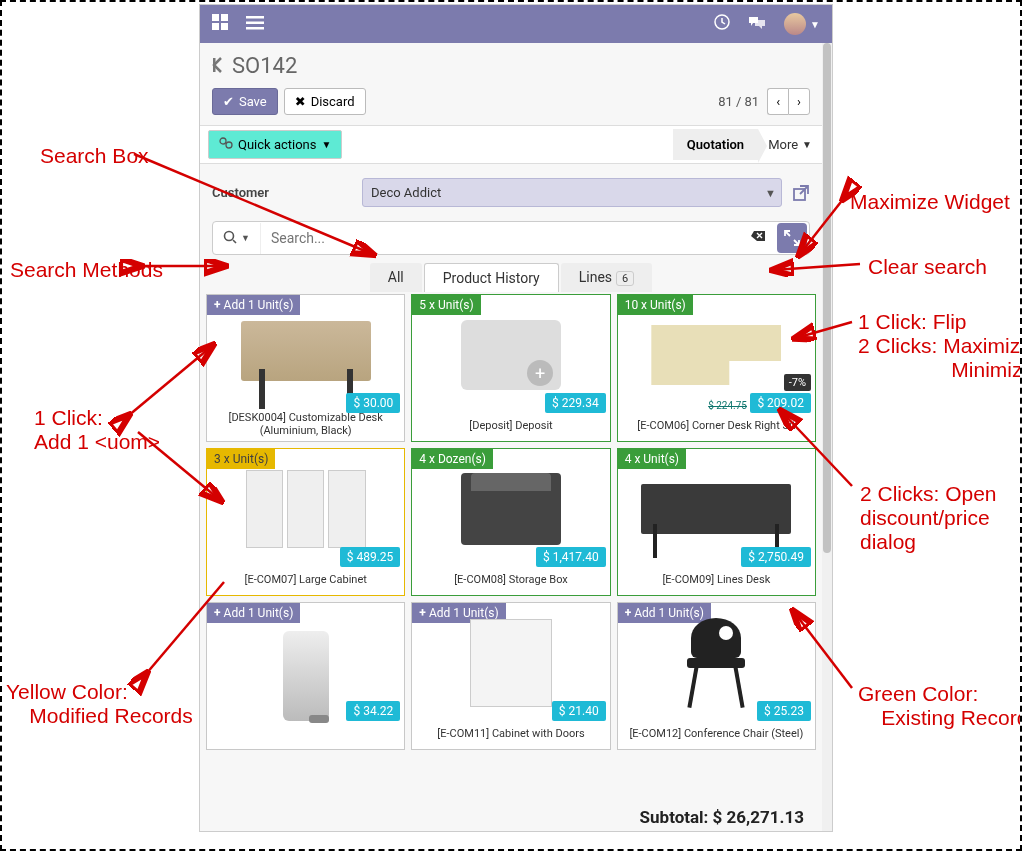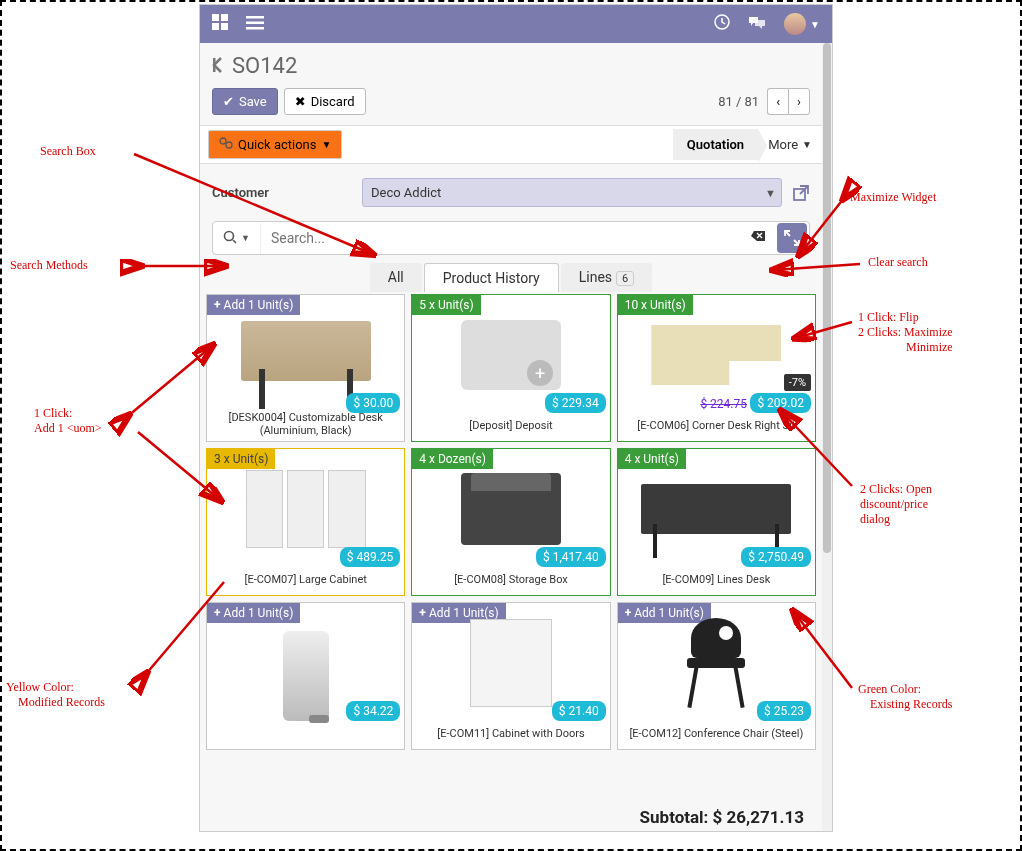--- a/index.html
+++ b/index.html
@@ -14,21 +14,21 @@
   .crumb{padding:10px 12px 4px;font-size:22px;color:#666;display:flex;align-items:flex-start;gap:6px}
   .btnrow{padding:6px 12px 10px;display:flex;align-items:center;gap:6px}
   .btn{border:1px solid #bbb;background:#fff;padding:5px 10px;font-size:13px;border-radius:3px;display:inline-flex;align-items:center;gap:5px;cursor:pointer}
   .btn.primary{background:#7C7BAD;color:#fff;border-color:#6a6a98}
   .pager{margin-left:auto;display:flex;align-items:center;gap:8px;font-size:13px;color:#555}
   .pagebtns{display:flex}
   .pagebtns .btn{border-radius:0;padding:5px 8px}
   .pagebtns .btn:first-child{border-radius:3px 0 0 3px;border-right:none}
   .pagebtns .btn:last-child{border-radius:0 3px 3px 0}
   .tabsrow{display:flex;background:#fff;border-top:1px solid #ddd;border-bottom:1px solid #ddd}
-  .qa{border:1px solid #ccc;margin:0;padding:6px 10px;font-size:13px;display:flex;align-items:center;gap:5px;background:#f97316;border-radius:2px;margin:4px 0 4px 8px}
+  .qa{border:1px solid #ccc;margin:0;padding:6px 10px;font-size:13px;display:flex;align-items:center;gap:5px;background:#5eead4;border-radius:2px;margin:4px 0 4px 8px}
   .tabsrow .spacer{flex:1}
   .stage{display:flex;align-items:center}
   .stage .cell{padding:8px 14px;font-size:13px;color:#555;background:#eee;position:relative}
   .stage .cell.active{color:#000000;font-weight:600}
   .stage .cell.active::after{content:"";position:absolute;right:-9px;top:0;bottom:0;border-left:9px solid #eee;border-top:17px solid transparent;border-bottom:17px solid transparent}
   .moredrop{padding:8px 10px;font-size:13px;color:#333;display:flex;align-items:center;gap:4px}
   .form{padding:14px 12px 8px;display:flex;align-items:center;gap:10px}
   .form label{width:140px;font-size:13px;font-weight:600;color:#444}
   .combo{flex:1;position:relative}
   .combo .inp{width:100%;border:1px solid #b8b8d6;background:#d9d8ea;padding:6px 24px 6px 8px;font-size:13px;border-radius:3px;color:#333}
@@ -45,23 +45,23 @@
   .tab2 .badge{background:#eee;border:1px solid #ccc;border-radius:3px;padding:0 5px;font-size:11px;margin-left:4px}
   .grid{display:grid;grid-template-columns:repeat(3,1fr);gap:6px;padding:0 6px}
   .card{border:1px solid #c8c8c8;background:#fff;height:148px;position:relative;display:flex;flex-direction:column}
   .card.yellow{border:1px solid #e6b800}
   .card.green{border:1px solid #3a9d3a}
   .imgarea{flex:1;position:relative;display:flex;align-items:center;justify-content:center}
   .addbadge{position:absolute;left:0;top:0;padding:3px 7px;font-size:12px;color:#fff;display:flex;align-items:center;gap:3px}
   .addbadge.purple{background:#7C7BAD}
   .addbadge.green{background:#3a9d3a}
   .addbadge.yellow{background:#e6b800;color:#404040}
-  .price{position:absolute;right:4px;bottom:28px;background:#1fbad6;color:#fff;font-size:12px;padding:3px 7px;border-radius:8px}
+  .price{position:absolute;right:4px;bottom:28px;background:#1fbad6;color:#fff;font-size:12px;padding:3px 7px;border-radius:2px}
   .discount{position:absolute;right:4px;bottom:50px;background:#333;color:#fff;font-size:11px;padding:2px 5px;border-radius:2px}
-  .strike{position:absolute;right:68px;bottom:30px;font-size:12px;color:#6d28d9;text-decoration:line-through}
+  .strike{position:absolute;right:68px;bottom:30px;font-size:10px;color:#0f766e;text-decoration:line-through}
   .pname{font-size:11px;text-align:center;padding:4px 2px;color:#333;line-height:1.2;min-height:26px}
   .subtotal{position:absolute;right:18px;bottom:4px;font-size:17px;font-weight:700;color:#222}
   
   .shape-desk{width:130px;height:60px;background:linear-gradient(#cbb89a,#b8a47f);border-radius:3px;position:relative}
   .shape-desk::before,.shape-desk::after{content:"";position:absolute;width:6px;height:40px;background:#333;top:48px}
   .shape-desk::before{left:18px}.shape-desk::after{right:18px}
   .shape-noimg{width:100px;height:70px;border-radius:6px;background:#ddd;position:relative}
   .shape-noimg::after{content:"+";position:absolute;right:8px;bottom:4px;width:26px;height:26px;border-radius:50%;background:#bbb;color:#fff;display:flex;align-items:center;justify-content:center;font-size:18px}
   .shape-corner{width:130px;height:60px;background:#e8dfb8;clip-path:polygon(0 0,100% 0,100% 60%,60% 60%,60% 100%,0 100%)}
   .shape-cabinet{width:120px;height:78px;display:flex;gap:4px}
@@ -74,21 +74,21 @@
   .shape-bin{width:46px;height:90px;background:linear-gradient(#eee,#bbb);border-radius:6px;position:relative}
   .shape-bin::after{content:"";position:absolute;bottom:-2px;left:26px;width:20px;height:8px;background:#888;border-radius:3px}
   .shape-cab2{width:82px;height:88px;background:#f4f4f4;border:1px solid #ccc}
   .shape-chair{width:78px;height:90px;position:relative}
   .shape-chair .back{position:absolute;left:14px;top:0;width:50px;height:40px;background:#222;border-radius:50% 50% 6px 6px}
   .shape-chair .hole{position:absolute;left:42px;top:8px;width:14px;height:14px;background:#fff;border-radius:50%}
   .shape-chair .seat{position:absolute;left:10px;top:40px;width:58px;height:10px;background:#222;border-radius:3px}
   .shape-chair::before,.shape-chair::after{content:"";position:absolute;width:4px;height:42px;background:#222;top:48px}
   .shape-chair::before{left:14px;transform:rotate(10deg)}.shape-chair::after{right:14px;transform:rotate(-10deg)}
   
-  .anno{position:absolute;color:#d40000;font-size:12px;font-family:Liberation Serif, serif;white-space:pre}
+  .anno{position:absolute;color:#d40000;font-size:21px;font-family:Liberation Sans, sans-serif;white-space:pre}
   svg.arrow{position:absolute;overflow:visible}
   svg.arrow line,svg.arrow path{stroke:#d40000;stroke-width:2.5;fill:none}
   .ahead{fill:#d40000}
   .avatar{width:22px;height:22px;border-radius:50%;background:linear-gradient(#e8c9a0,#b88)}
 </style>
 </head>
 <body>
 
 <div class="canvas">
   <div class="app">

